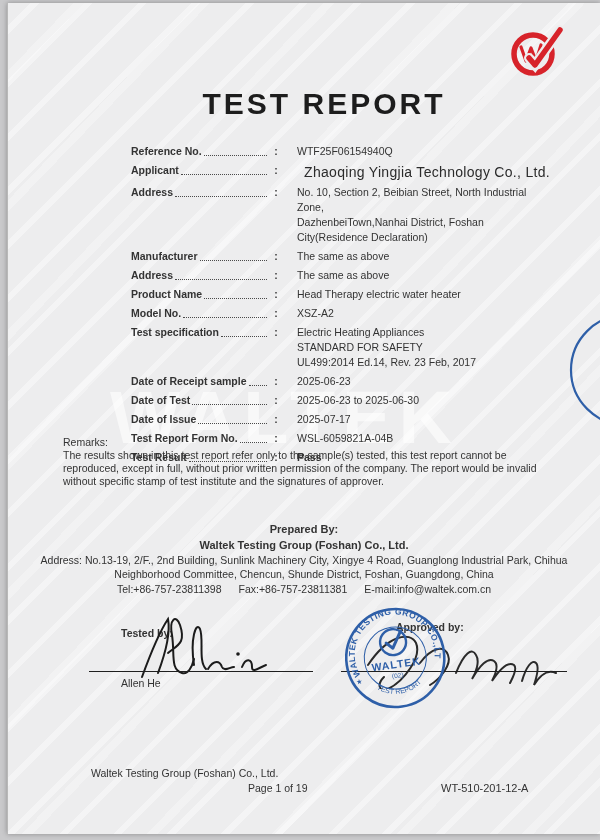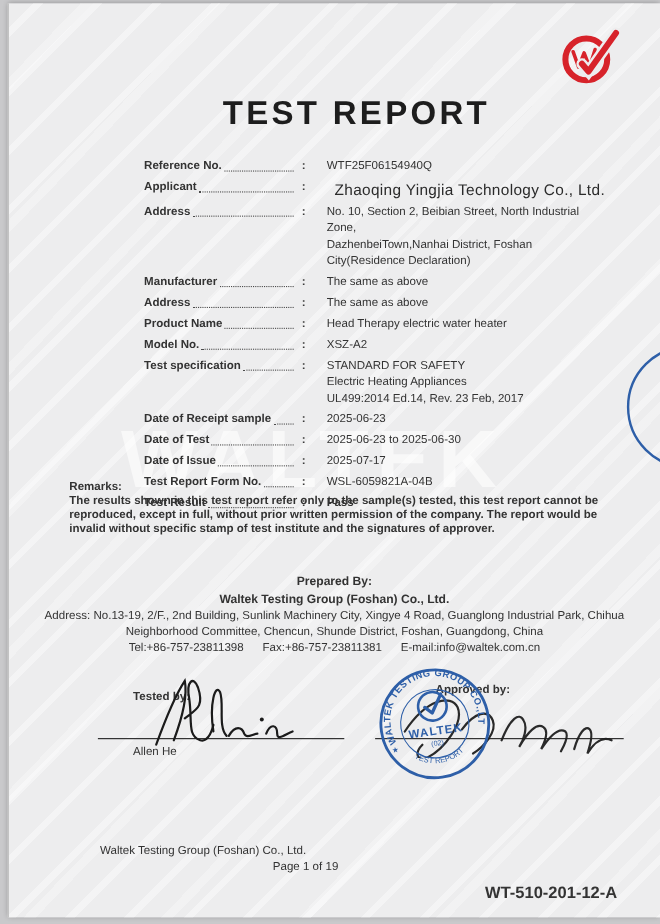--- a/index.html
+++ b/index.html
@@ -33,36 +33,36 @@
   .fields{position:absolute;left:83px;right:50px;top:141px;font-size:10.5px;}
   .frow{display:flex;align-items:flex-start;margin-bottom:4px;line-height:15px;}
   .flabel{width:138px;flex:0 0 138px;display:flex;font-weight:bold;color:#333;padding-left:40px;}
   .flabel .ltext{white-space:nowrap;}
   .dots{flex:1;border-bottom:1.5px dotted #4a4a4a;margin:0 2px 3px 2px;min-width:6px;}
   .fcolon{width:14px;flex:0 0 14px;text-align:center;font-weight:bold;}
   .fvalue{flex:1;padding-left:14px;color:#333;}
   .fvalue div{margin:0;}
   .applicant .fvalue{font-size:14px;line-height:18px;letter-spacing:0.3px;color:#2b2b2b;text-align:right;}
   .result .fvalue{font-weight:bold;}
-  .remarks{position:absolute;left:55px;right:46px;top:433px;font-size:10.5px;line-height:13px;color:#333;font-weight:bold;}
+  .remarks{position:absolute;left:55px;right:46px;top:433px;font-size:10.5px;line-height:13px;color:#333;}
   .remarks .rhead{margin-bottom:0;}
   .prepared{position:absolute;left:28px;right:28px;top:520px;text-align:center;font-size:10.5px;line-height:13.5px;color:#333;}
   .prepared .phead{font-weight:bold;font-size:11px;}
   .prepared .pcompany{font-weight:bold;font-size:11px;margin-top:2px;}
   .prepared .paddr{margin-top:2px;}
   .prepared .ptels{margin-top:2px;display:flex;justify-content:center;gap:17px;}
   .sig-label{position:absolute;font-size:10.5px;font-weight:bold;color:#333;}
   .sig-line{position:absolute;height:0;border-top:1.2px solid #1f1f1f;}
   .sig-name{position:absolute;font-size:10.5px;color:#333;}
   .sig-svg{position:absolute;}
   .stamp{position:absolute;left:334px;top:600px;width:106px;height:106px;transform:rotate(-8deg);}
   .edge-stamp{position:absolute;right:0;top:305px;width:40px;height:124px;}
   .footer-company{position:absolute;left:83px;top:762px;font-size:10.5px;line-height:16px;color:#333;}
   .footer-page{position:absolute;left:240px;top:779px;width:160px;text-align:left;font-size:10.5px;color:#333;}
-  .footer-code{position:absolute;left:433px;top:800px;font-size:15px;color:#333;font-weight:bold;}
+  .footer-code{position:absolute;left:433px;top:779px;font-size:11px;color:#333;}
 </style>
 </head>
 <body>
 
 <div class="paper">
 
   <div class="watermark">WALTEK</div>
 
   <svg class="logo" viewBox="0 0 66 62">
     <circle cx="27" cy="33" r="19" fill="none" stroke="#d7232a" stroke-width="5.5"></circle>
@@ -153,22 +153,22 @@
         </div>
     </div>
 
     <div class="frow">
       <div class="flabel">
           <span class="ltext">Test specification</span>
           <span class="dots"></span>
         </div>
       <div class="fcolon">:</div>
       <div class="fvalue">
+        <div>Electric Heating Appliances</div>
         <div>STANDARD FOR SAFETY</div>
-        <div>Electric Heating Appliances</div>
         <div>UL499:2014 Ed.14, Rev. 23 Feb, 2017</div>
       </div>
     </div>
 
     <div class="frow">
       <div class="flabel">
           <span class="ltext">Date of Receipt sample</span>
           <span class="dots"></span>
         </div>
       <div class="fcolon">:</div>

